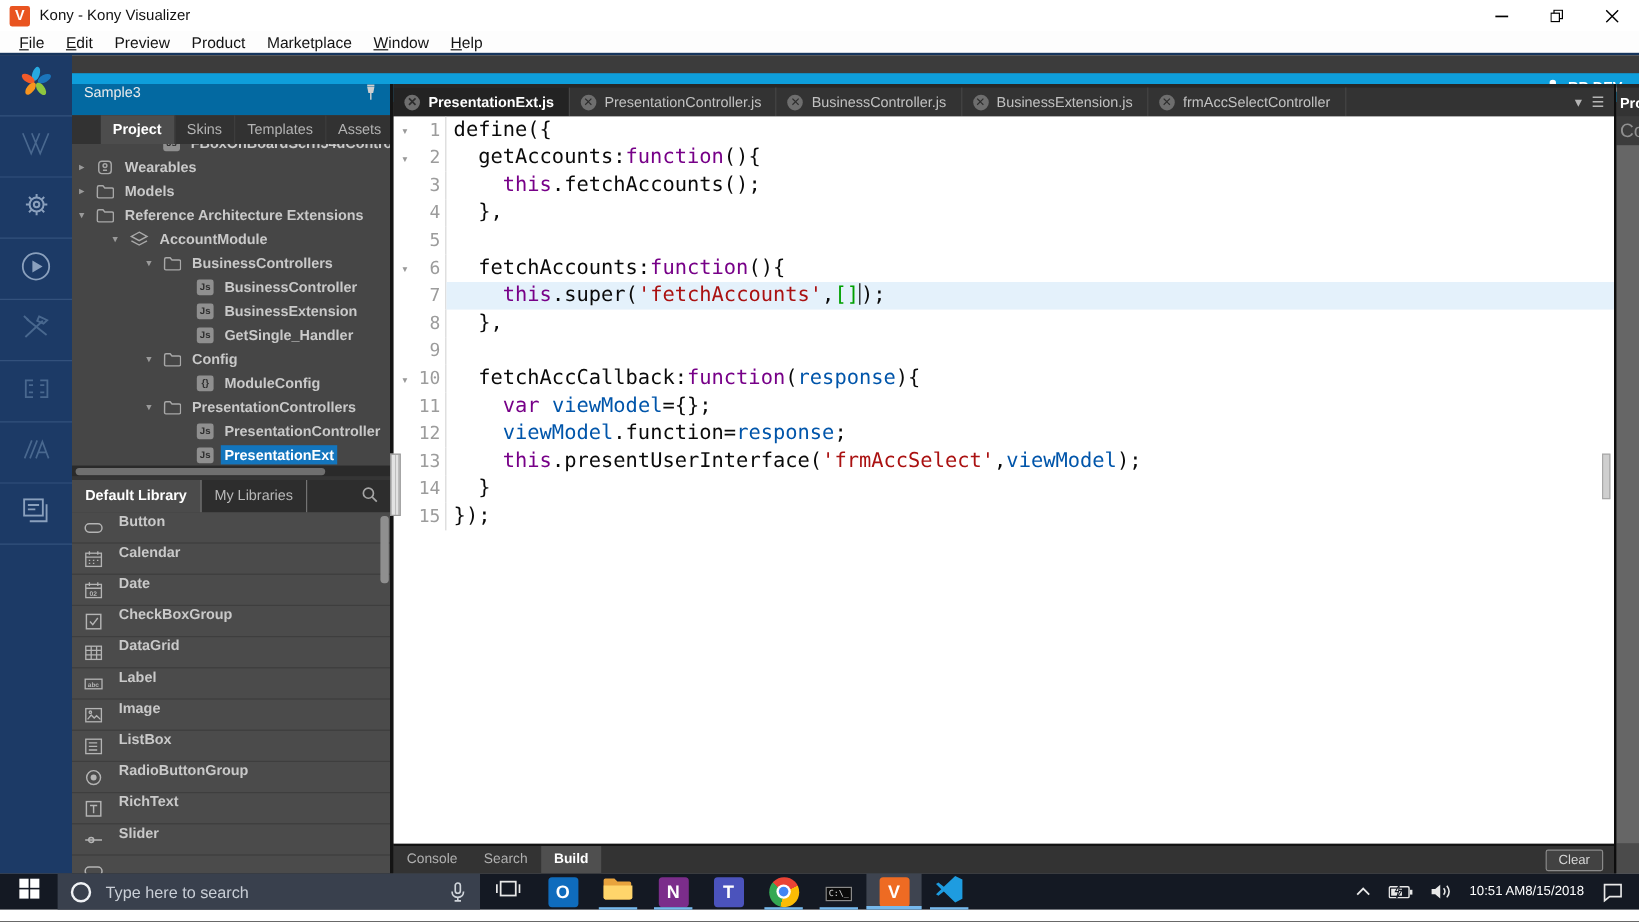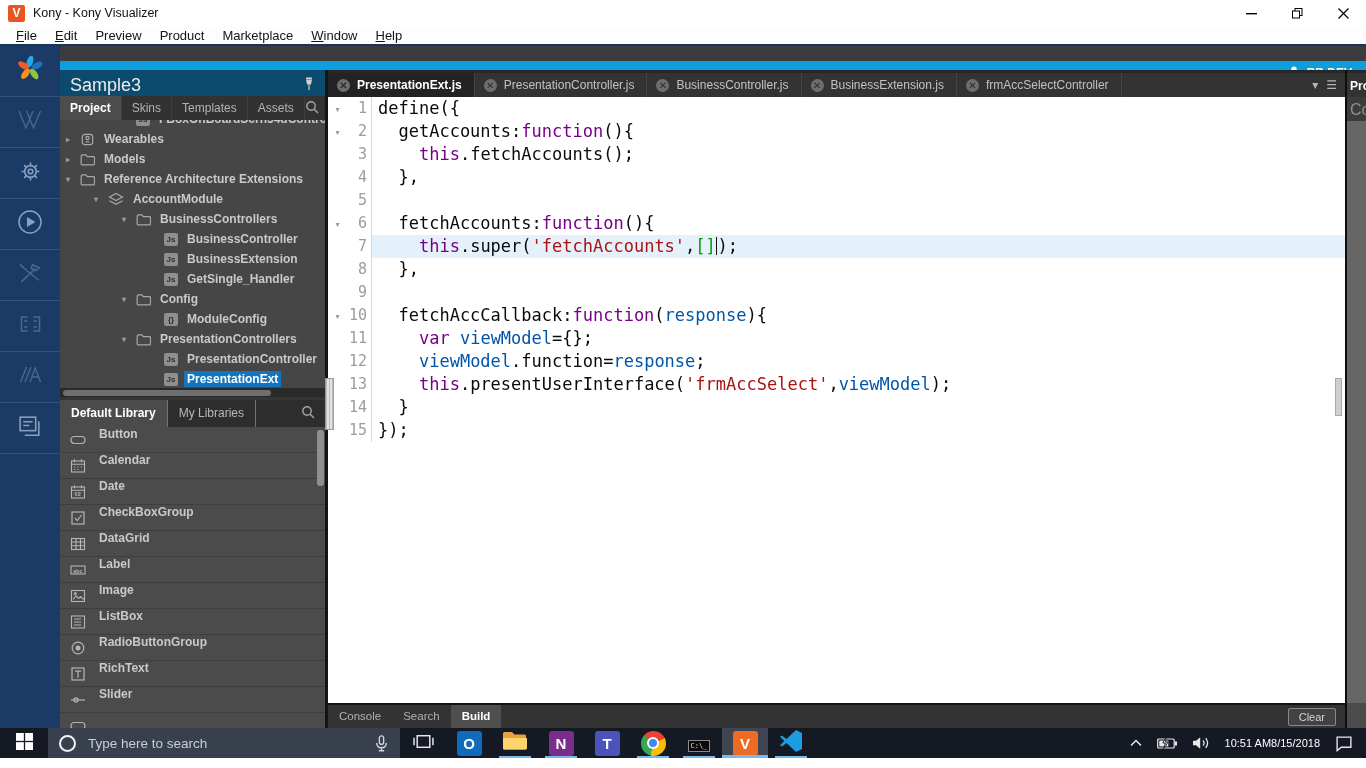--- a/index.html
+++ b/index.html
@@ -29,26 +29,26 @@
   .act-item.dim{color:#49688f;}
   .act-item.bright{color:#8aa0bd;}
 
   
   .topbar{position:absolute;left:60px;top:15px;right:0;height:24px;background:#0e9edb;}
   .userbox{position:absolute;right:14px;top:0;height:24px;display:flex;align-items:center;gap:6px;color:#fff;
     font-size:12px;font-weight:bold;}
 
   
   .left-panel{position:absolute;left:60px;top:24px;width:265px;height:658px;display:flex;flex-direction:column;background:#464646;}
-  .proj-header{height:26px;background:#0c4a6e;color:#ececec;font-size:18px;display:flex;align-items:flex-end;
+  .proj-header{height:26px;background:#0369a1;color:#ececec;font-size:12px;display:flex;align-items:flex-start;
     justify-content:space-between;padding:0 10px;flex:0 0 26px;}
   .proj-header .pin{color:#cfcfcf;}
   .ptabs{height:24px;flex:0 0 24px;background:#323232;display:flex;align-items:stretch;font-size:12px;}
   .ptab{padding:0 10px;line-height:24px;color:#b3b3b3;border-right:1px solid #3d3d3d;}
-  .ptab.active{background:#4d4d4d;color:#fff;font-weight:bold;}
+  .ptab.active{background:#4d4d4d;color:#fff;font-weight:bold;margin-left:24px;}
   .ptabs .right-icons{margin-left:auto;display:flex;align-items:center;gap:9px;padding-right:9px;color:#a5a5a5;}
 
   .tree{flex:0 0 268px;overflow:hidden;background:#464646;padding-top:0;}
   .trow{height:20px;display:flex;align-items:center;font-size:12px;color:#c9c9c9;font-weight:600;white-space:nowrap;}
   .trow .arrow{width:14px;flex:0 0 14px;font-size:8px;color:#9a9a9a;text-align:left;}
   .trow .ticon{margin-right:6px;color:#a8a8a8;display:flex;align-items:center;}
   .jsbox,.cfgbox{display:inline-flex;width:14px;height:13px;background:#8f8f8f;color:#2e2e2e;font-size:8px;font-weight:bold;
     align-items:center;justify-content:center;border-radius:2px;font-family:"Liberation Sans",sans-serif;}
   .trow .tlabel{padding:1px 3px;}
   .trow .tlabel.selected{background:#1375bd;color:#fff;}

